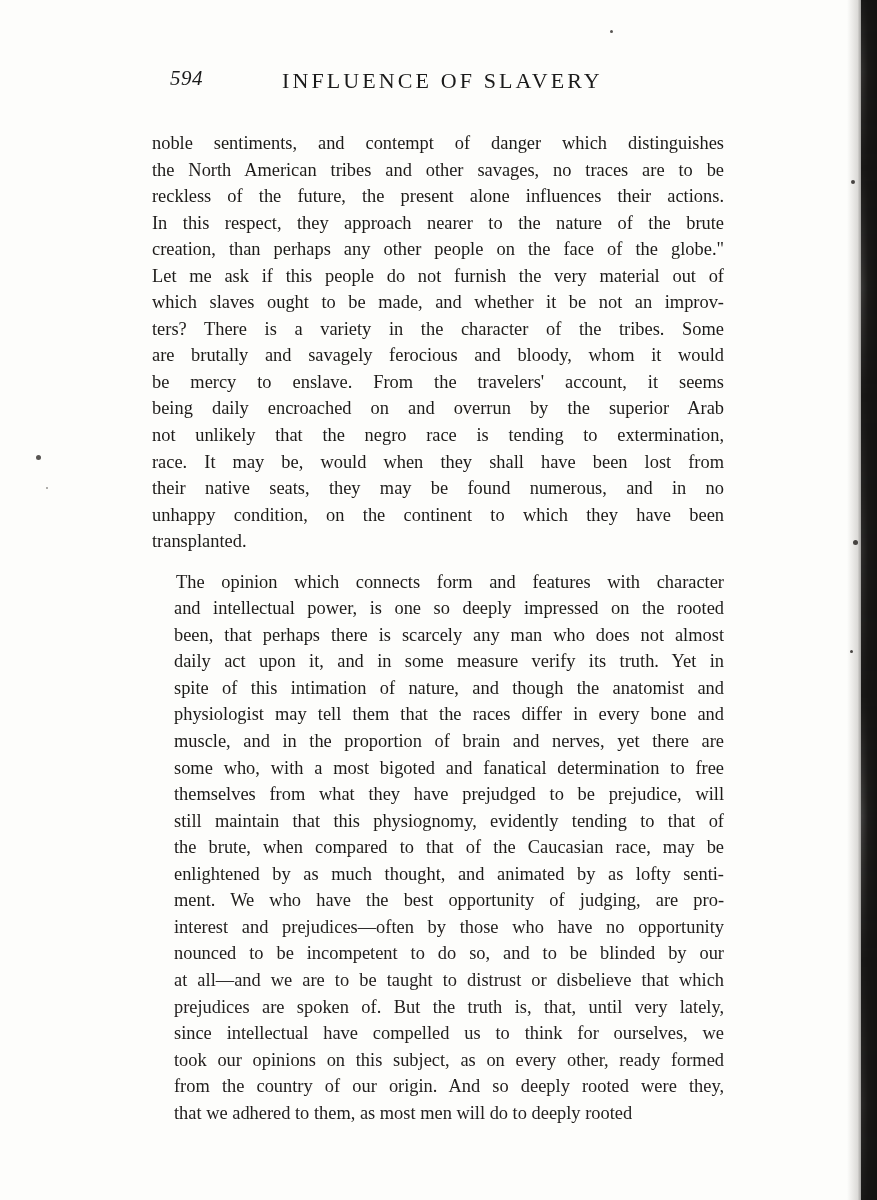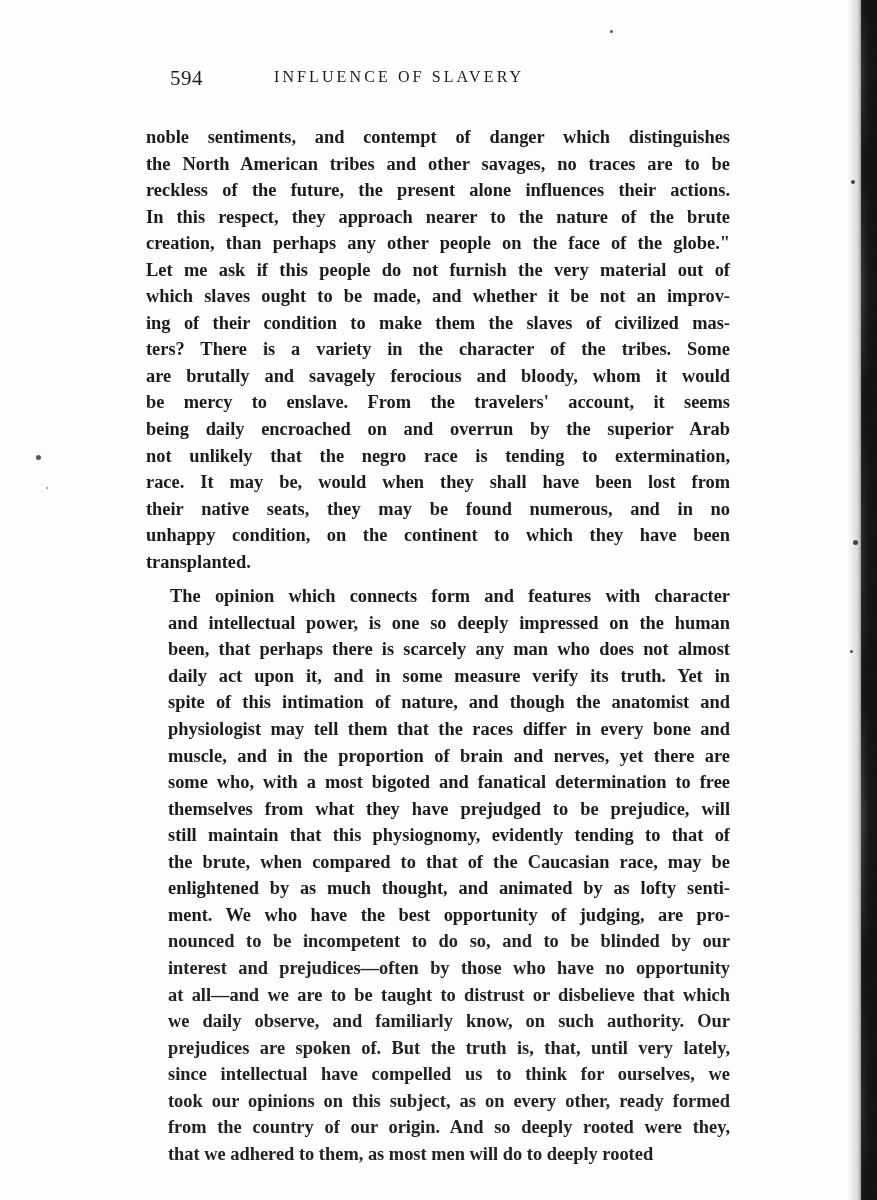--- a/index.html
+++ b/index.html
@@ -65,43 +65,43 @@
     left: 112px;
     right: 120px;
     height: 26px;
   }
   .folio {
     position: absolute;
     left: 58px;
     top: 0;
     font-size: 21px;
     letter-spacing: 0.5px;
+    font-style: italic;
   }
   .running-head {
     position: absolute;
-    left: 162px;
+    left: 170px;
     top: 2px;
-    font-size: 16px;
+    font-size: 22px;
     letter-spacing: 3.1px;
   }
 
   .body-text {
     position: absolute;
     top: 116px;
     left: 138px;
     width: 600px;
     font-size: 18.4px;
     line-height: 26.55px;
     text-align: justify;
     color: #1d1b19;
   }
 
   .para {
-    margin: 8px;
-    font-weight: bold;
+    margin: 14px;
   }
   .para + .para {
     text-indent: 22px;
   }
   .line {
     display: block;
     white-space: nowrap;
   }
   .line.justify {
     text-align: justify;
@@ -142,49 +142,47 @@
 
   <div class="body-text">
       <p class="para">
         <span class="line justify">noble sentiments, and contempt of danger which distinguishes</span>
         <span class="line justify">the North American tribes and other savages, no traces are to be</span>
         <span class="line justify">reckless of  the future, the present alone influences their actions.</span>
         <span class="line justify">In  this  respect, they approach  nearer  to  the nature of  the  brute</span>
         <span class="line justify">creation, than perhaps any other people on the face of the globe."</span>
         <span class="line justify">Let me ask if this people do not furnish the very material out of</span>
         <span class="line justify">which slaves ought to be made, and whether it be not an improv-</span>
-        <span class="line justify">ing of their condition to make them the slaves of civilized mas-</span>
         <span class="line justify">ters?   There is a variety in the character of the tribes.   Some</span>
         <span class="line justify">are brutally and savagely ferocious and bloody, whom it would</span>
         <span class="line justify">be mercy to enslave.    From the travelers' account, it seems</span>
         <span class="line justify">being daily encroached on and overrun by the superior Arab</span>
         <span class="line justify">not unlikely that the negro race is tending to extermination,</span>
         <span class="line justify">race.   It may be, would when they shall have been lost from</span>
         <span class="line justify">their native seats, they may be found numerous, and in no</span>
         <span class="line justify">unhappy condition, on the continent to which they have been</span>
         <span class="line justify last">transplanted.</span>
       </p>
       <p class="para">
         <span class="line justify indent">The opinion which connects form and features with character</span>
-        <span class="line justify">and intellectual power, is one so deeply impressed on the human</span>
+        <span class="line justify">and intellectual power, is one so deeply impressed on the rooted</span>
         <span class="line justify">been, that perhaps there is scarcely any man who does not almost</span>
         <span class="line justify">daily act upon it, and in some measure verify its truth.   Yet in</span>
         <span class="line justify">spite of this intimation of nature, and though the anatomist and</span>
         <span class="line justify">physiologist may tell them that the races differ in every bone and</span>
         <span class="line justify">muscle, and in the proportion of brain and nerves, yet there are</span>
         <span class="line justify">some who, with a most bigoted and fanatical determination to free</span>
         <span class="line justify">themselves from what they have prejudged to be prejudice, will</span>
         <span class="line justify">still maintain that this physiognomy, evidently tending to that of</span>
         <span class="line justify">the brute, when compared to that of the Caucasian race, may be</span>
         <span class="line justify">enlightened by as much thought, and animated by as lofty senti-</span>
         <span class="line justify">ment.   We who have the best opportunity of judging, are pro-</span>
+        <span class="line justify">interest and prejudices—often by those who have no opportunity</span>
         <span class="line justify">nounced to be incompetent to do so, and to be blinded by our</span>
-        <span class="line justify">interest and prejudices—often by those who have no opportunity</span>
         <span class="line justify">at all—and we are to be taught to distrust or disbelieve that which</span>
-        <span class="line justify">we daily observe, and familiarly know, on such authority.   Our</span>
         <span class="line justify">prejudices are spoken of.   But the truth is, that, until very lately,</span>
         <span class="line justify">since intellectual have compelled us to think for ourselves, we</span>
         <span class="line justify">took our opinions on this subject, as on every other, ready formed</span>
         <span class="line justify">from the country of our origin.   And so deeply rooted were they,</span>
         <span class="line justify last">that we adhered to them, as most men will do to deeply rooted</span>
       </p>
     </div>
 
 </div>
 

